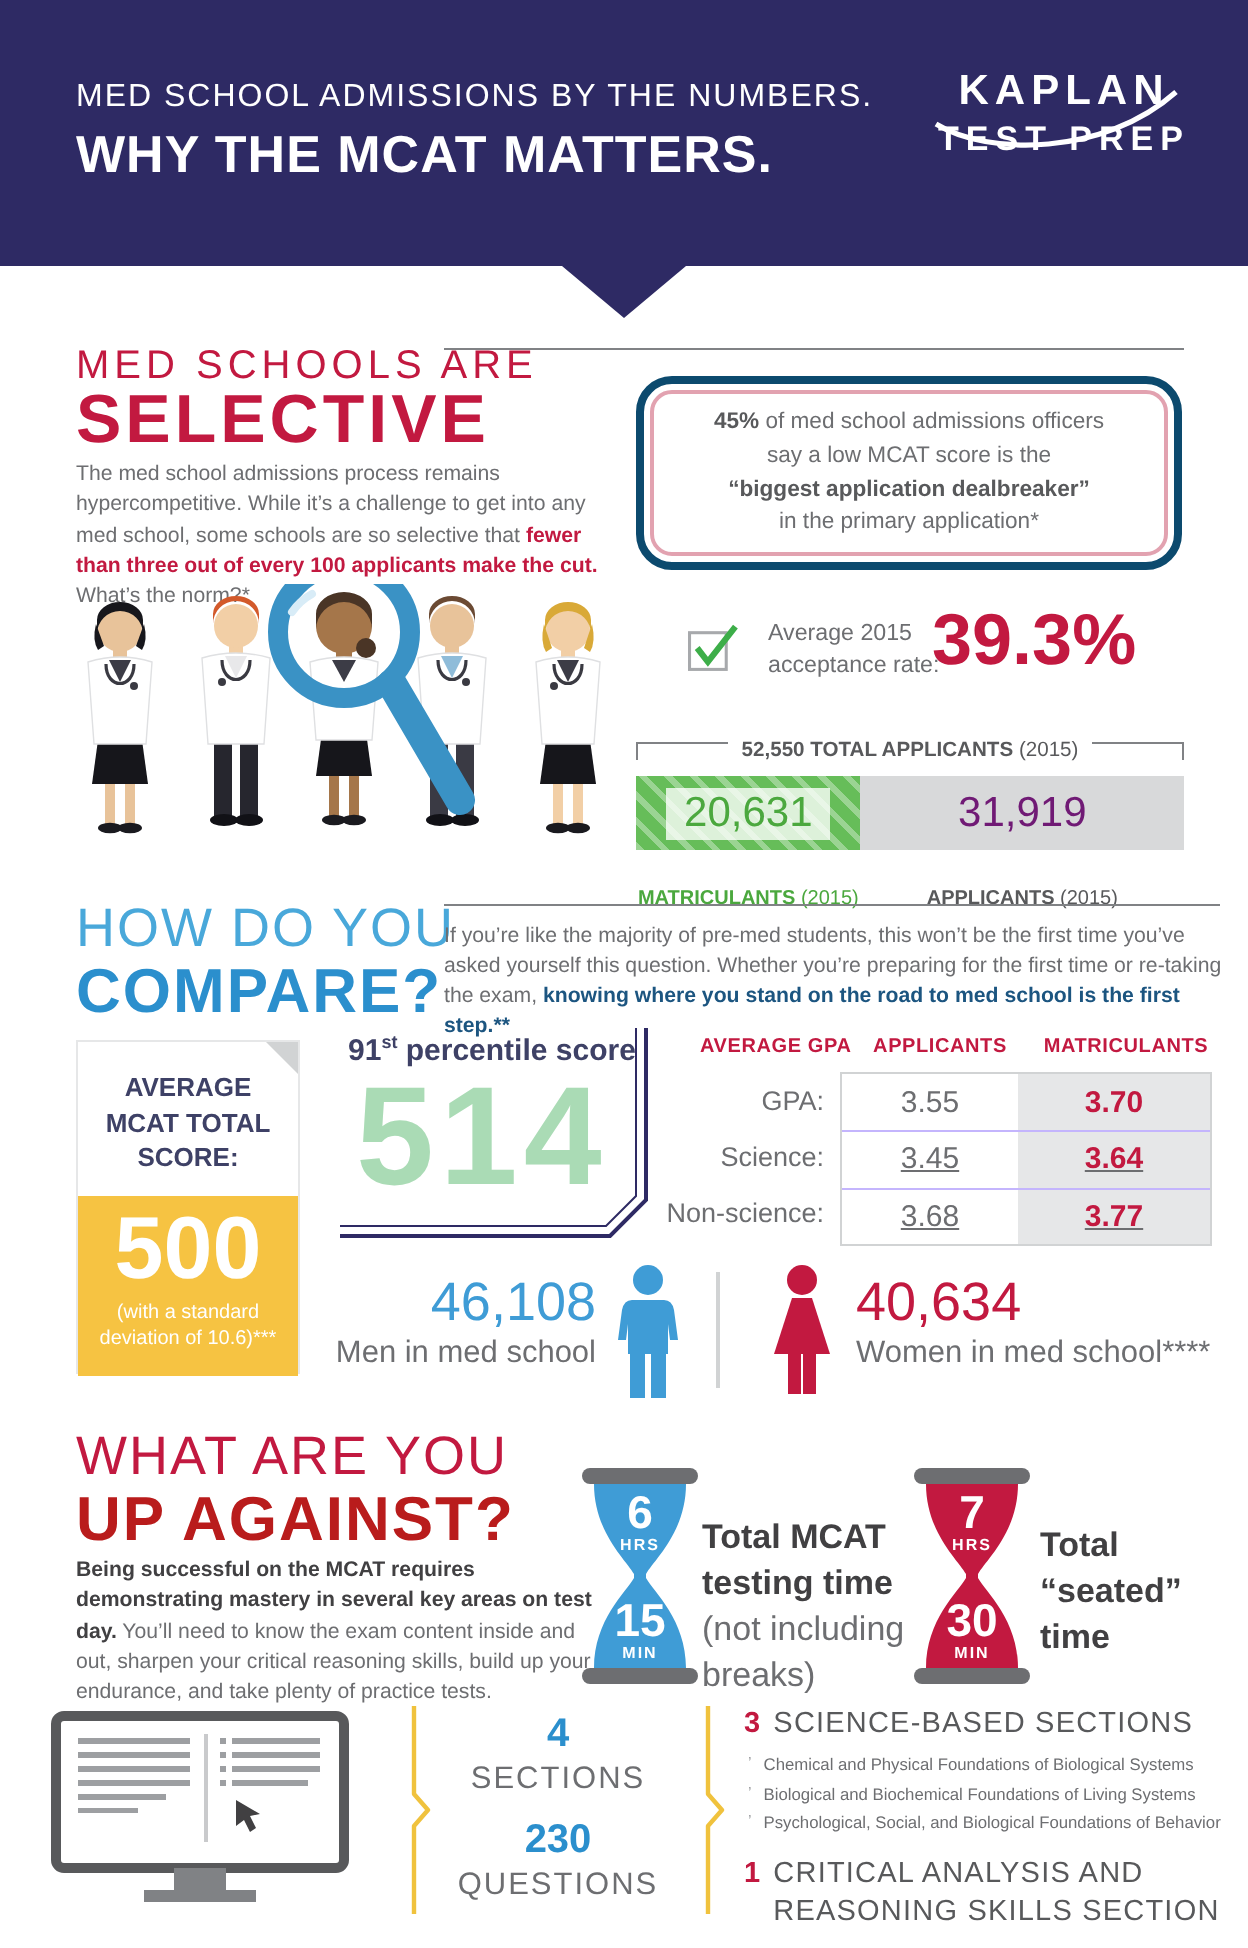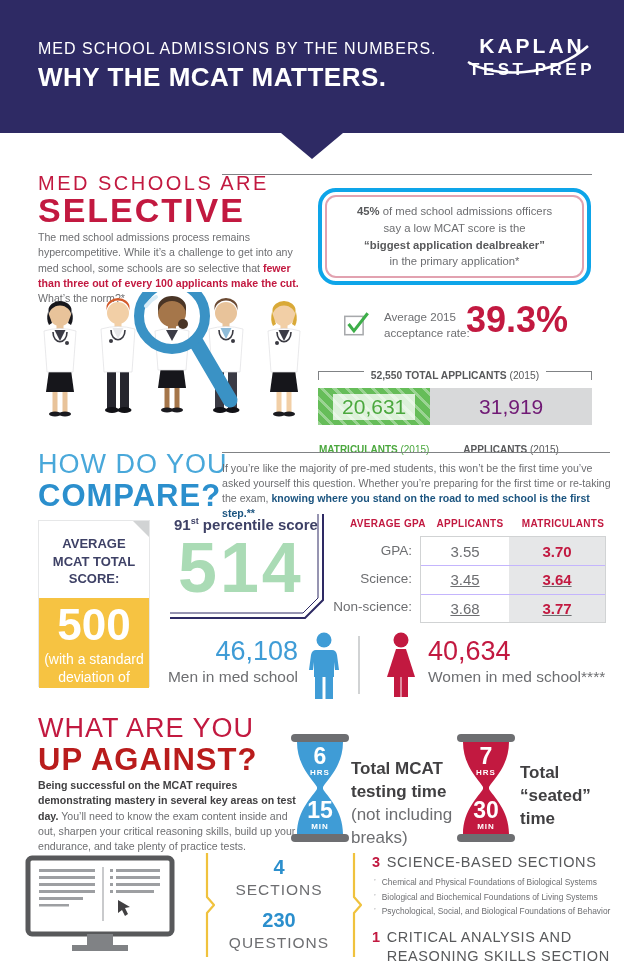--- a/index.html
+++ b/index.html
@@ -22,21 +22,21 @@
   .logo-sub { margin-top:2px; font-size:17px; font-weight:bold; letter-spacing:3.5px; }
 
   
   .rule { position:absolute; height:1px; background:#808285; }
   .sel-h1 { position:absolute; left:38px; top:172px; color:#c21940; font-size:20px; letter-spacing:2.5px; }
   .sel-h2 { position:absolute; left:38px; top:191px; color:#c21940; font-size:34px; font-weight:bold; letter-spacing:2px; }
   .sel-para { position:absolute; left:38px; top:230px; width:272px; font-size:10.6px; line-height:1.45; color:#6d6e71; }
   .sel-para b { color:#c21940; }
 
   .callout { position:absolute; left:318px; top:188px; width:273px; height:97px;
-    border:4px solid #0ea5e9; border-radius:18px; padding:3px; background:#fff; }
+    border:4px solid #0c4a6e; border-radius:18px; padding:3px; background:#fff; }
   .callout-inner { width:100%; height:100%; border:2px solid #e2a2b0; border-radius:11px;
     display:flex; flex-direction:column; justify-content:center; text-align:center;
     font-size:11.3px; line-height:1.5; color:#6d6e71; }
   .callout-inner b { color:#58595b; }
 
   .accept-row { position:absolute; left:344px; top:303px; width:260px; height:44px; }
   .checkbox { position:absolute; left:0; top:8px; width:26px; height:26px; }
   .accept-label { position:absolute; left:40px; top:6px; font-size:11.6px; line-height:1.4; color:#6d6e71; }
   .accept-value { position:absolute; left:122px; top:-4px; font-size:36px; font-weight:bold; color:#c21940; }
 
@@ -69,21 +69,21 @@
   .cmp-para b { color:#1c5580; }
 
   .score-card { position:absolute; left:38px; top:520px; width:112px; height:167px; border:1px solid #e6e7e8; }
   .score-card-top { position:relative; height:77px; background:#fff; display:flex; align-items:center; justify-content:center;
     text-align:center; color:#3e4166; font-weight:bold; font-size:13px; line-height:1.35; padding:4px 10px 0 10px;
     clip-path:polygon(0 0, calc(100% - 16px) 0, 100% 16px, 100% 100%, 0 100%); }
   .score-fold { position:absolute; right:0; top:0; width:0; height:0;
     border-left:16px solid transparent; border-top:16px solid #d1d3d4; z-index:3; }
   .score-card-bottom { height:90px; background:#f6c342; color:#fff; text-align:center; }
   .score-value { font-size:44px; font-weight:bold; line-height:1.05; padding-top:4px; }
-  .score-note { font-size:14px; line-height:1.3; margin-top:2px; }
+  .score-note { font-size:10px; line-height:1.3; margin-top:2px; }
 
   .pct-outline { position:absolute; left:160px; top:512px; }
   .pct-label { position:absolute; left:174px; top:516px; color:#3e4166; font-size:15px; font-weight:bold; }
   .pct-label sup { font-size:9px; }
   .pct-value { position:absolute; left:178px; top:528px; color:#aadbb5; font-size:70px; font-weight:bold; letter-spacing:3px; }
 
   .gpa-table { position:absolute; left:330px; top:518px; width:282px; }
   .gpa-head { display:flex; font-size:10px; font-weight:bold; color:#c21940; letter-spacing:0.3px; }
   .gpa-head .c1 { width:96px; text-align:left; padding-left:20px; }
   .gpa-head .c2 { width:88px; text-align:center; }

